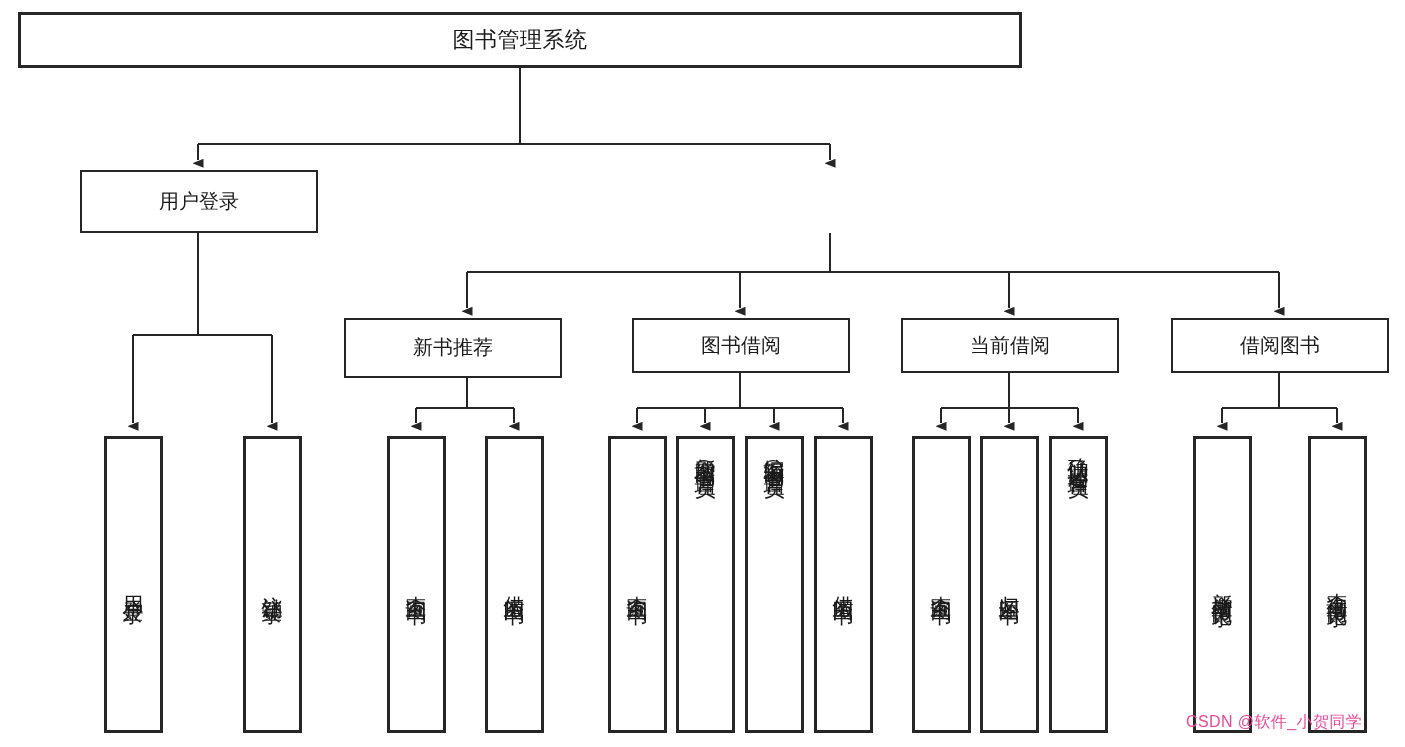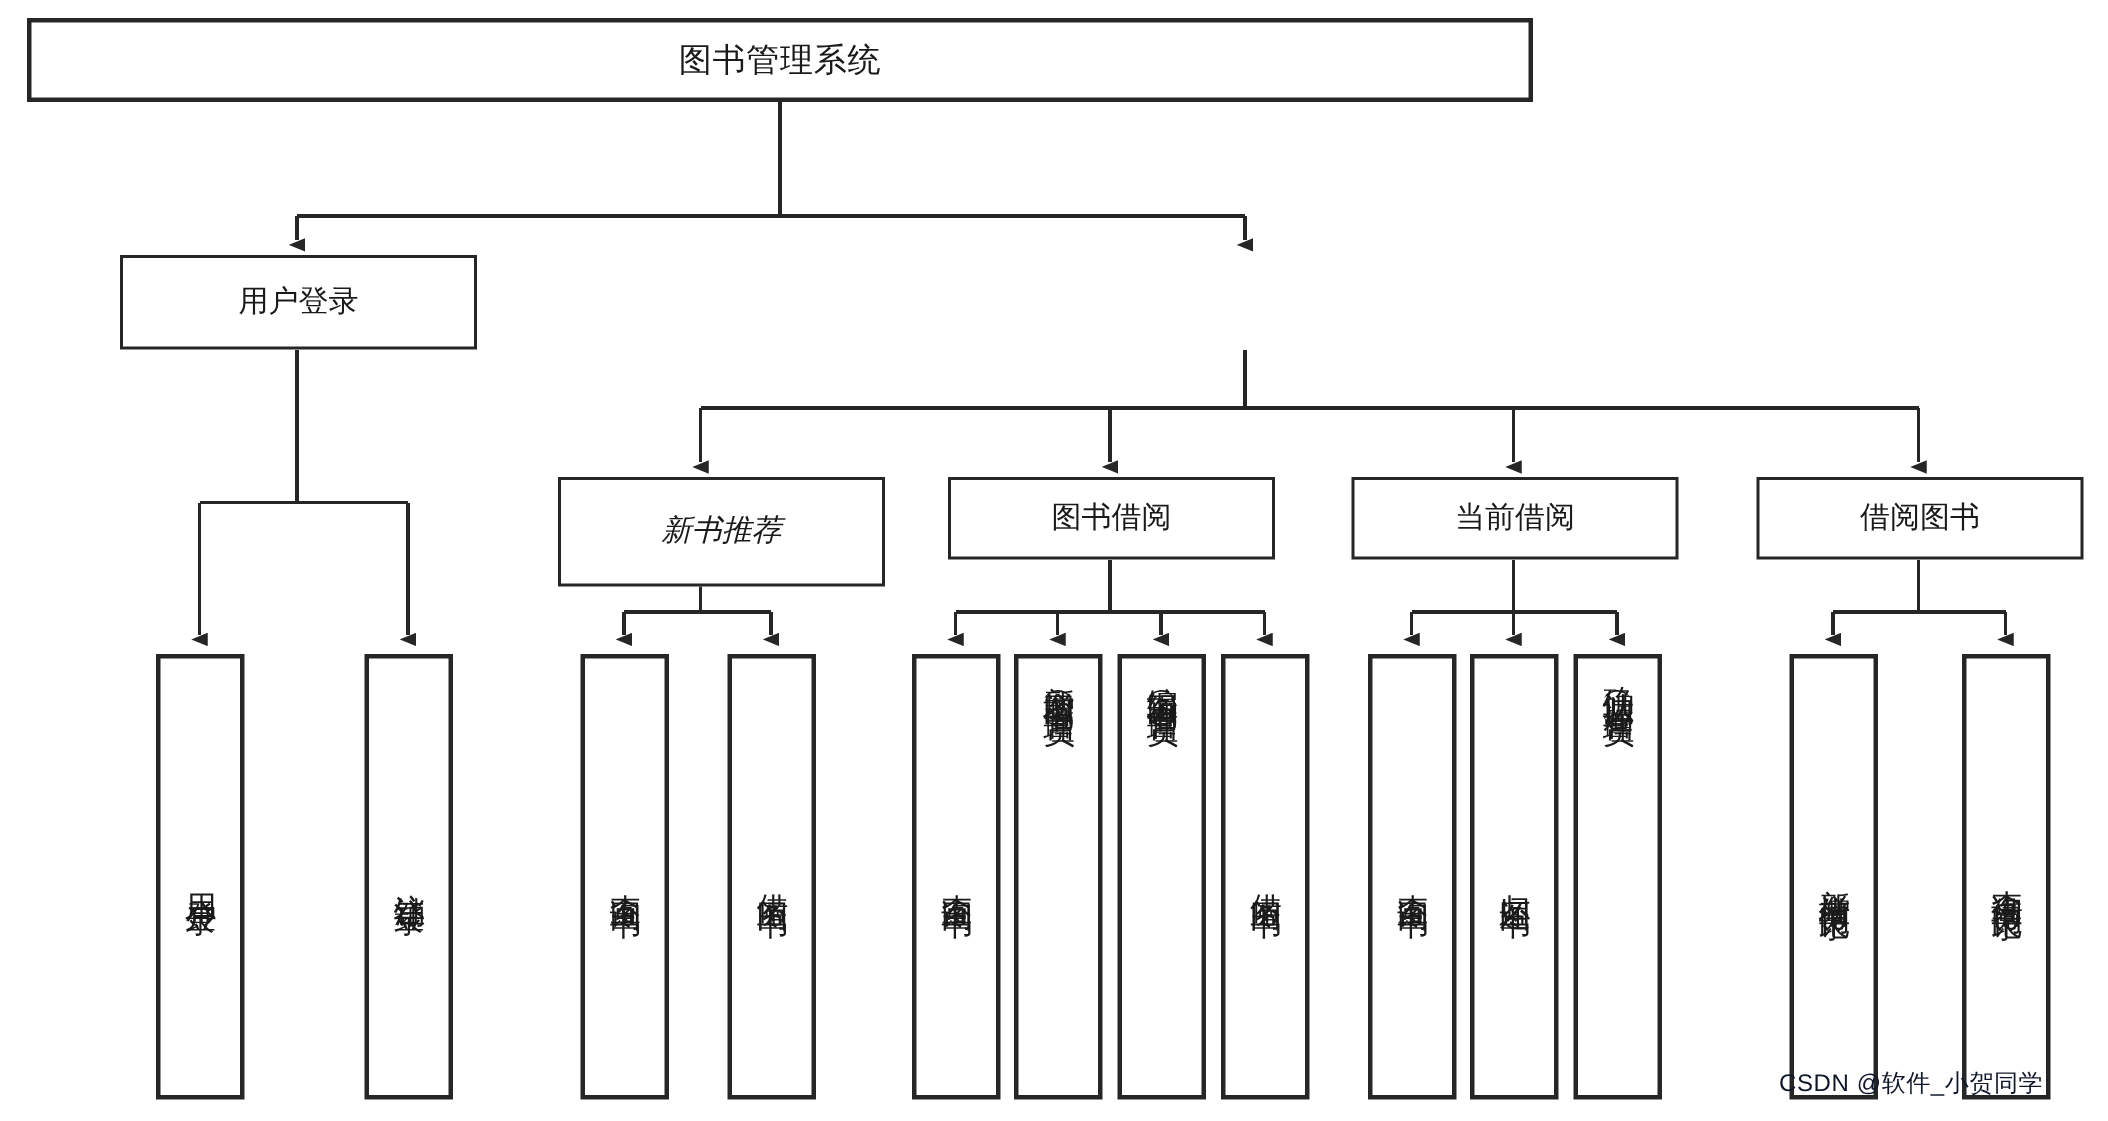--- a/index.html
+++ b/index.html
@@ -65,21 +65,21 @@
   }
   
   .node.leaf.center{ align-items:center; padding-top:0; }
 
   
   #watermark{
     position:absolute;
     left:1186px;
     top:712px;
     font-size:16px;
-    color:#0f172a;
+    color:#ec4899;
     white-space:nowrap;
     letter-spacing:.4px;
   }
 </style>
 </head>
 <body>
 
 <div id="canvas">
 
   <svg id="wires" viewBox="0 0 1405 747" width="1405" height="747">
@@ -134,21 +134,21 @@
 
   <div class="node root" style="left:18px; top:12px; width:1004px; height:56px;">
     <span class="label">图书管理系统</span>
   </div>
 
   <div class="node h2" style="left:80px; top:170px; width:238px; height:63px;">
     <span class="label">用户登录</span>
   </div>
 
 
-  <div class="node h3" style="left:372px; top:318px; width:218px; height:73px;font-style:italic;">
+  <div class="node h3" style="left:344px; top:318px; width:218px; height:60px;">
     <span class="label">新书推荐</span>
   </div>
 
   <div class="node h3" style="left:901px; top:318px; width:218px; height:55px;">
     <span class="label">当前借阅</span>
   </div>
 
   <div class="node h3" style="left:632px; top:318px; width:218px; height:55px;">
     <span class="label">图书借阅</span>
   </div>

